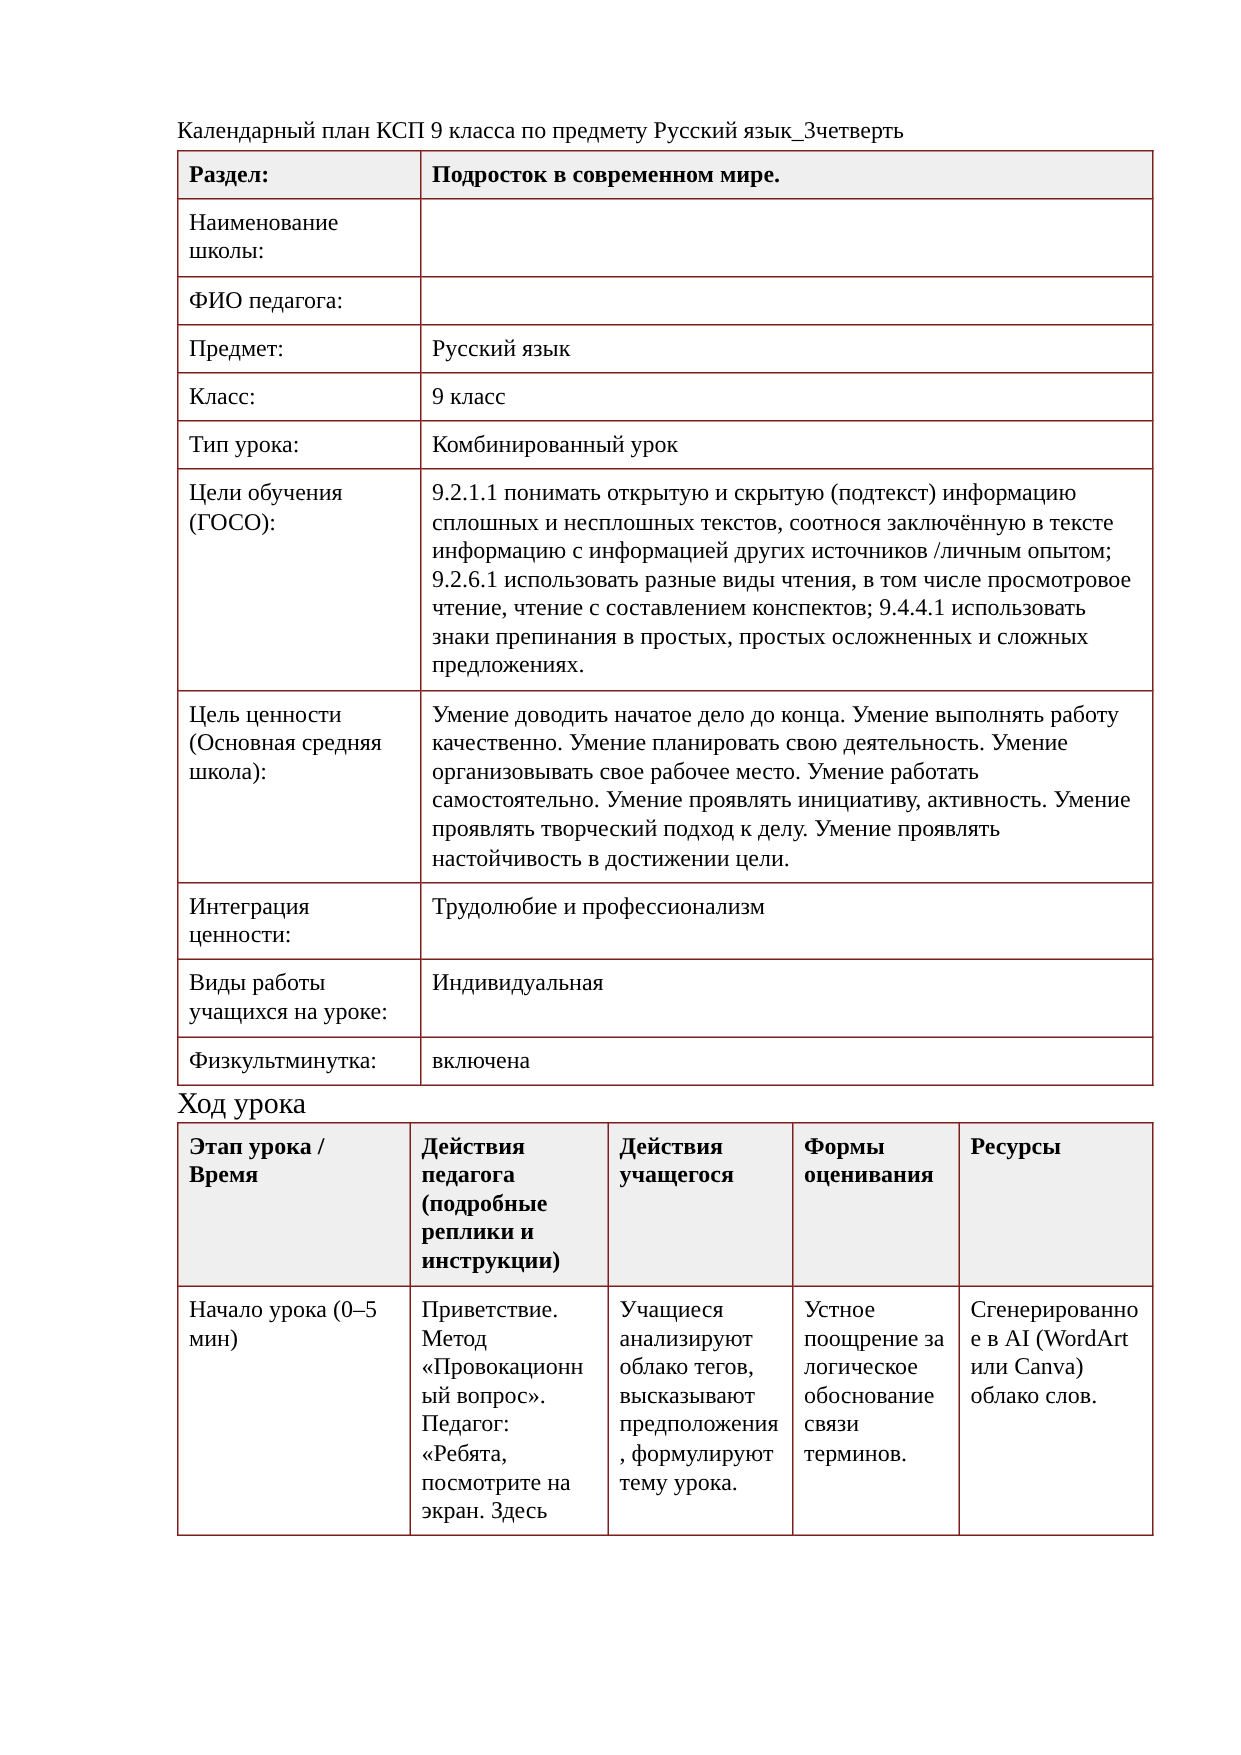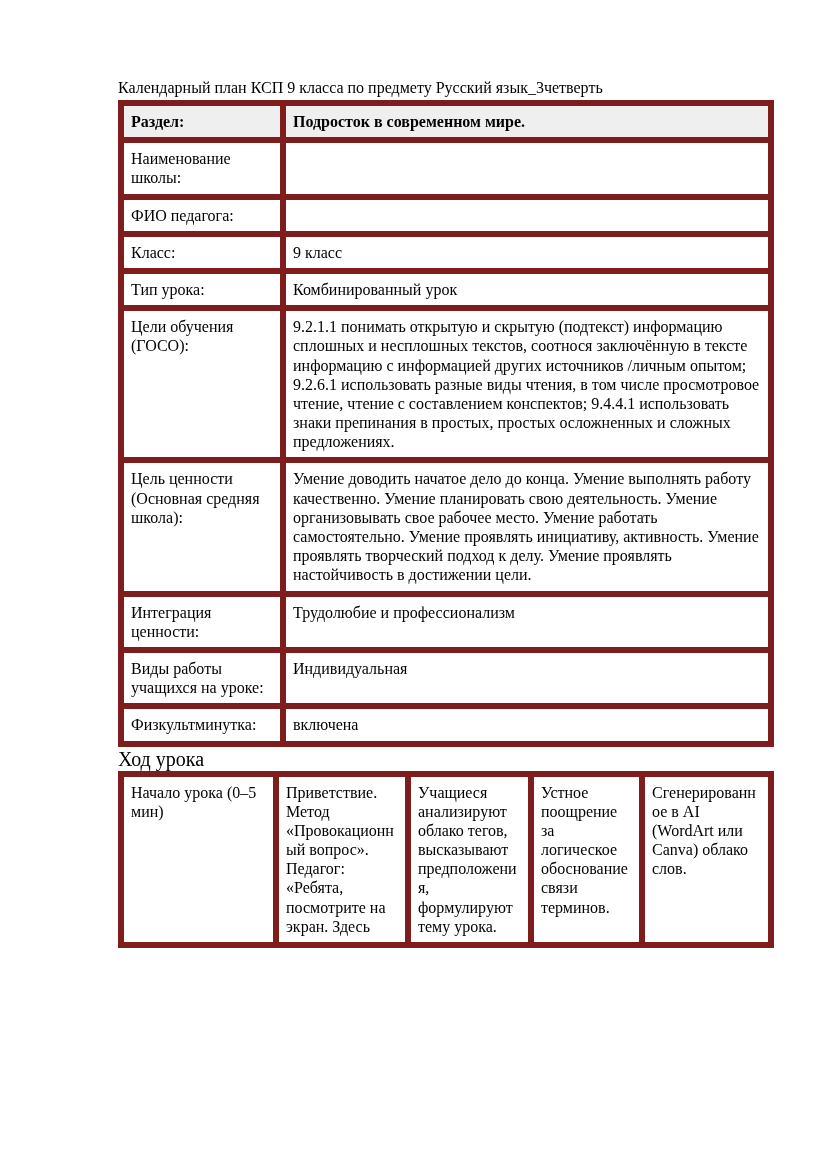--- a/index.html
+++ b/index.html
@@ -23,21 +23,21 @@
     line-height: 19px;
     margin: 0 0 3px 0;
     white-space: nowrap;
   }
   table.doc-table {
     border-collapse: collapse;
     table-layout: fixed;
     width: 650px;
   }
   table.doc-table td {
-    border: 6px solid #7f1d1d;
+    border: 1px solid #7f1d1d;
     padding: 6px 7px;
     vertical-align: top;
     line-height: 1.2;
     overflow-wrap: break-word;
     word-wrap: break-word;
   }
   td.head {
     background: #efefef;
     font-weight: bold;
   }
@@ -64,20 +64,24 @@
         <td class="head">Раздел:</td>
         <td class="head">Подросток в современном мире.</td>
       </tr>
       <tr>
         <td>Наименование школы:</td>
         <td></td>
       </tr>
       <tr>
         <td>ФИО педагога:</td>
         <td></td>
+      </tr>
+      <tr>
+        <td>Предмет:</td>
+        <td>Русский язык</td>
       </tr>
       <tr>
         <td>Класс:</td>
         <td>9 класс</td>
       </tr>
       <tr>
         <td>Тип урока:</td>
         <td>Комбинированный урок</td>
       </tr>
       <tr>
@@ -108,20 +112,27 @@
   <table class="doc-table">
     <colgroup>
       <col style="width:155px">
       <col style="width:132px">
       <col style="width:123px">
       <col style="width:111px">
       <col style="width:129px">
     </colgroup>
     <tbody>
       <tr>
+        <td class="head">Этап урока / Время</td>
+        <td class="head">Действия педагога (подробные реплики и инструкции)</td>
+        <td class="head">Действия учащегося</td>
+        <td class="head">Формы оценивания</td>
+        <td class="head">Ресурсы</td>
+      </tr>
+      <tr>
         <td>Начало урока (0–5 мин)</td>
         <td>Приветствие. Метод «Провокационный вопрос». Педагог: «Ребята, посмотрите на экран. Здесь</td>
         <td>Учащиеся анализируют облако тегов, высказывают предположения, формулируют тему урока.</td>
         <td>Устное поощрение за логическое обоснование связи терминов.</td>
         <td>Сгенерированное в AI (WordArt или Canva) облако слов.</td>
       </tr>
     </tbody>
   </table>
 
 </div>

